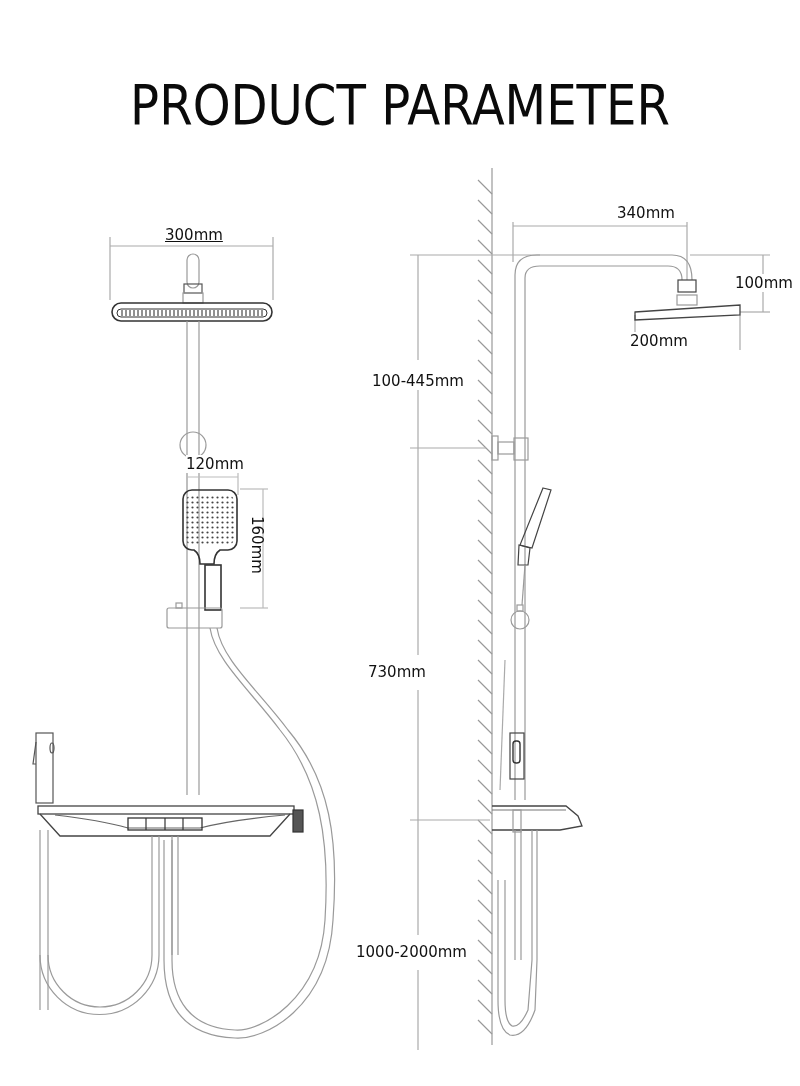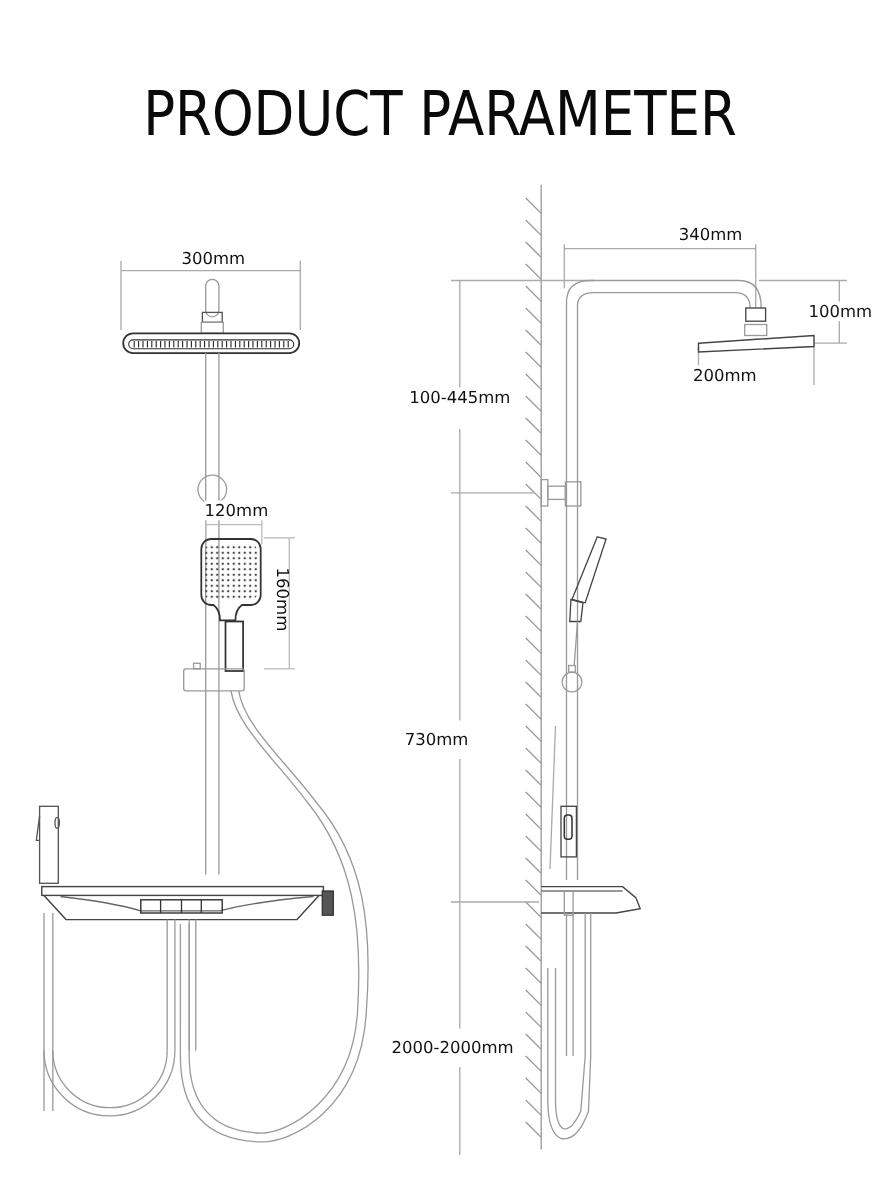--- a/index.html
+++ b/index.html
@@ -184,22 +184,22 @@
       <line x1="532" y1="830" x2="532" y2="960"></line>
       <line x1="537" y1="830" x2="537" y2="960"></line>
       <path d="M498 960 L498 1000 Q498 1030 510 1035 Q525 1038 535 1010 L537 960"></path>
       <path d="M505 960 L505 1000 Q505 1022 512 1026 Q520 1028 528 1010 L532 960"></path>
       <line x1="498" y1="880" x2="498" y2="960"></line>
       <line x1="505" y1="880" x2="505" y2="960"></line>
     </g>
   </g>
 </svg>
 
-<div class="lbl" style="left:165px; top:226px;">300mm</div>
+<div class="lbl" style="left:165px; top:226px;text-decoration:underline;">300mm</div>
 <div class="lbl" style="left:186px; top:455px;text-align:center;">120mm</div>
 <div class="lbl vert" style="left:266px; top:516px;">160mm</div>
 
 <div class="lbl" style="left:573px; top:204px;margin-left:44px;">340mm</div>
 <div class="lbl" style="left:735px; top:274px;text-align:right;">100mm</div>
 <div class="lbl" style="left:630px; top:332px;">200mm</div>
-<div class="lbl" style="left:372px; top:352px;">100-445mm</div>
+<div class="lbl" style="left:372px; top:372px;">100-445mm</div>
 <div class="lbl" style="left:368px; top:663px;">730mm</div>
-<div class="lbl" style="left:356px; top:943px;">2000-2000mm</div>
+<div class="lbl" style="left:356px; top:943px;">1000-2000mm</div>
 
 </body></html>

